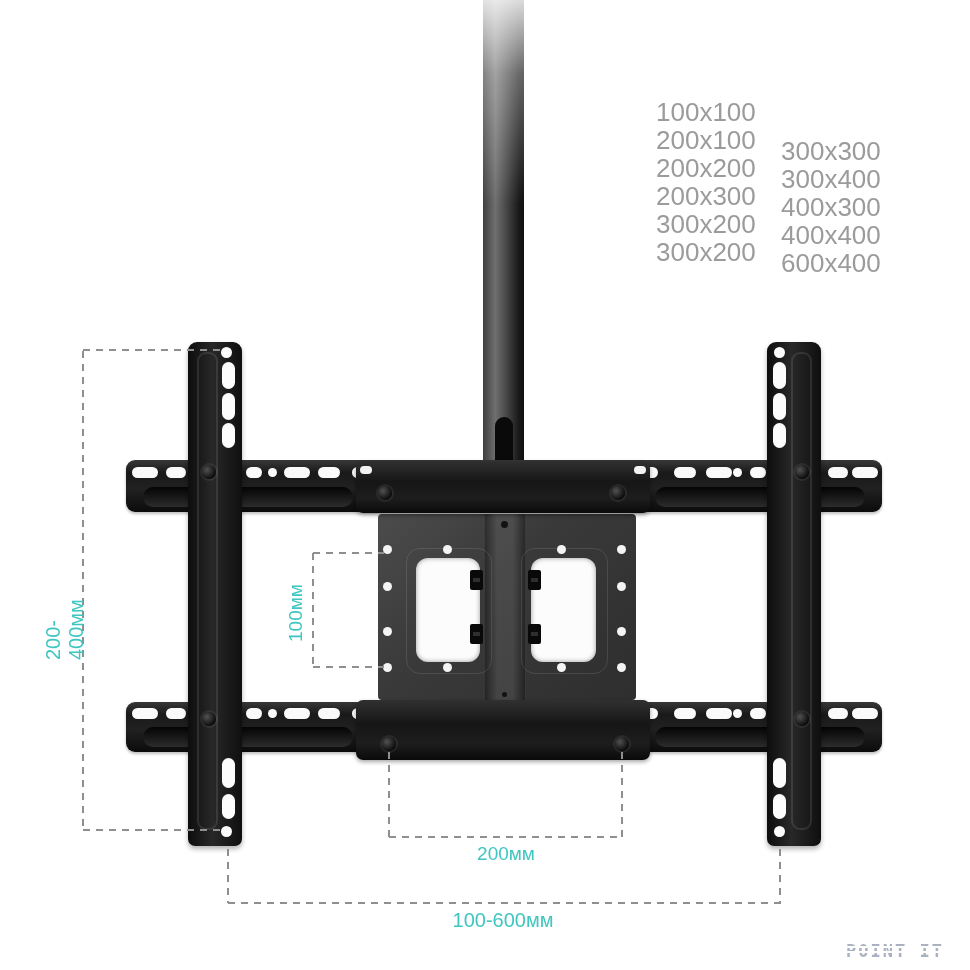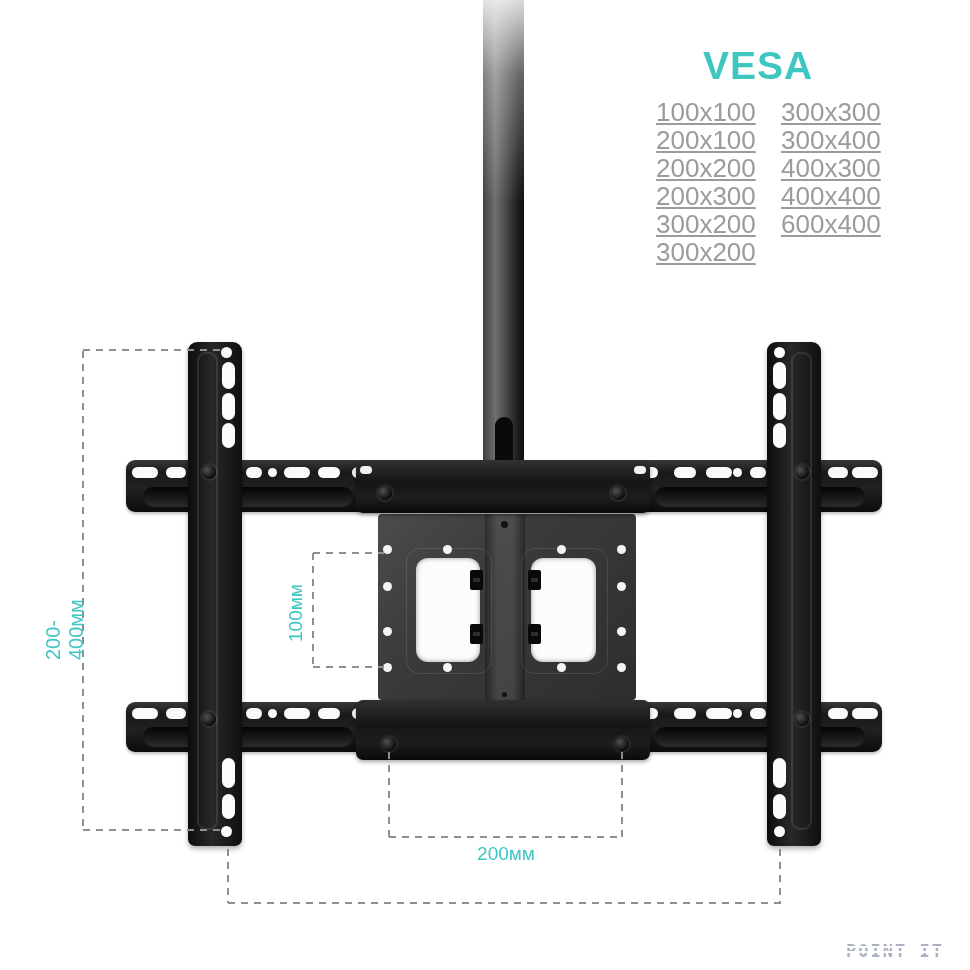--- a/index.html
+++ b/index.html
@@ -81,22 +81,22 @@
     background:repeating-linear-gradient(to bottom,#8f8f8f 0 7px,transparent 7px 13px); }
 
   .dim { position:absolute; z-index:11; color:#3ec6c0; font-size:20px; display:flex;
     align-items:center; justify-content:center; }
   .dim-v { writing-mode:vertical-rl; transform:rotate(180deg); }
 
   
   .vesa-title { position:absolute; left:700px; top:44px; width:116px; z-index:11;
     text-align:center; font-size:39px; font-weight:bold; letter-spacing:1px; color:#3ec6c0; }
   .vesa-col { position:absolute; top:98px; z-index:11; font-size:26px; color:#9b9b9b; line-height:28px; }
-  .vesa-col.c1 { left:656px; } .vesa-col.c2 { left:781px; }
-  .vesa-col div { height:28px;text-decoration:underline; }
+  .vesa-col.c1 { left:656px; } .vesa-col.c2 { left:781px;margin-top:39px; }
+  .vesa-col div { height:28px; }
 
   
   .watermark { position:absolute; left:846px; top:941px; z-index:11; font-family:"DejaVu Sans Mono", monospace;
     font-size:17px; font-weight:bold; letter-spacing:2px; color:#aab1c0; white-space:nowrap; }
   .wm-slat { position:absolute; left:844px; width:124px; height:2px; background:#ffffff; z-index:12; }
 </style>
 </head>
 <body>
 
 <div class="canvas">
@@ -218,22 +218,22 @@
   <div class="dash-v" style="left:621px;top:752px;height:86px;"></div>
   <div class="dash-h" style="left:389px;top:836px;width:234px;"></div>
 
   <div class="dash-v" style="left:227px;top:849px;height:54px;"></div>
   <div class="dash-v" style="left:779px;top:849px;height:54px;"></div>
   <div class="dash-h" style="left:228px;top:902px;width:553px;"></div>
 
   <div class="dim dim-v" style="left:52px;top:560px;width:26px;height:100px;">200-400мм</div>
   <div class="dim dim-v" style="left:284px;top:582px;width:24px;height:62px;font-size:19px;">100мм</div>
   <div class="dim" style="left:456px;top:843px;width:100px;height:22px;font-size:19px;">200мм</div>
-
-  <div class="vesa-title">VESA</div>
+  <div class="dim" style="left:413px;top:909px;width:180px;height:22px;">100-600мм</div>
+
   <div class="vesa-col c1">
     <div>100x100</div>
     <div>200x100</div>
     <div>200x200</div>
     <div>200x300</div>
     <div>300x200</div>
     <div>300x200</div>
   </div>
   <div class="vesa-col c2">
     <div>300x300</div>

